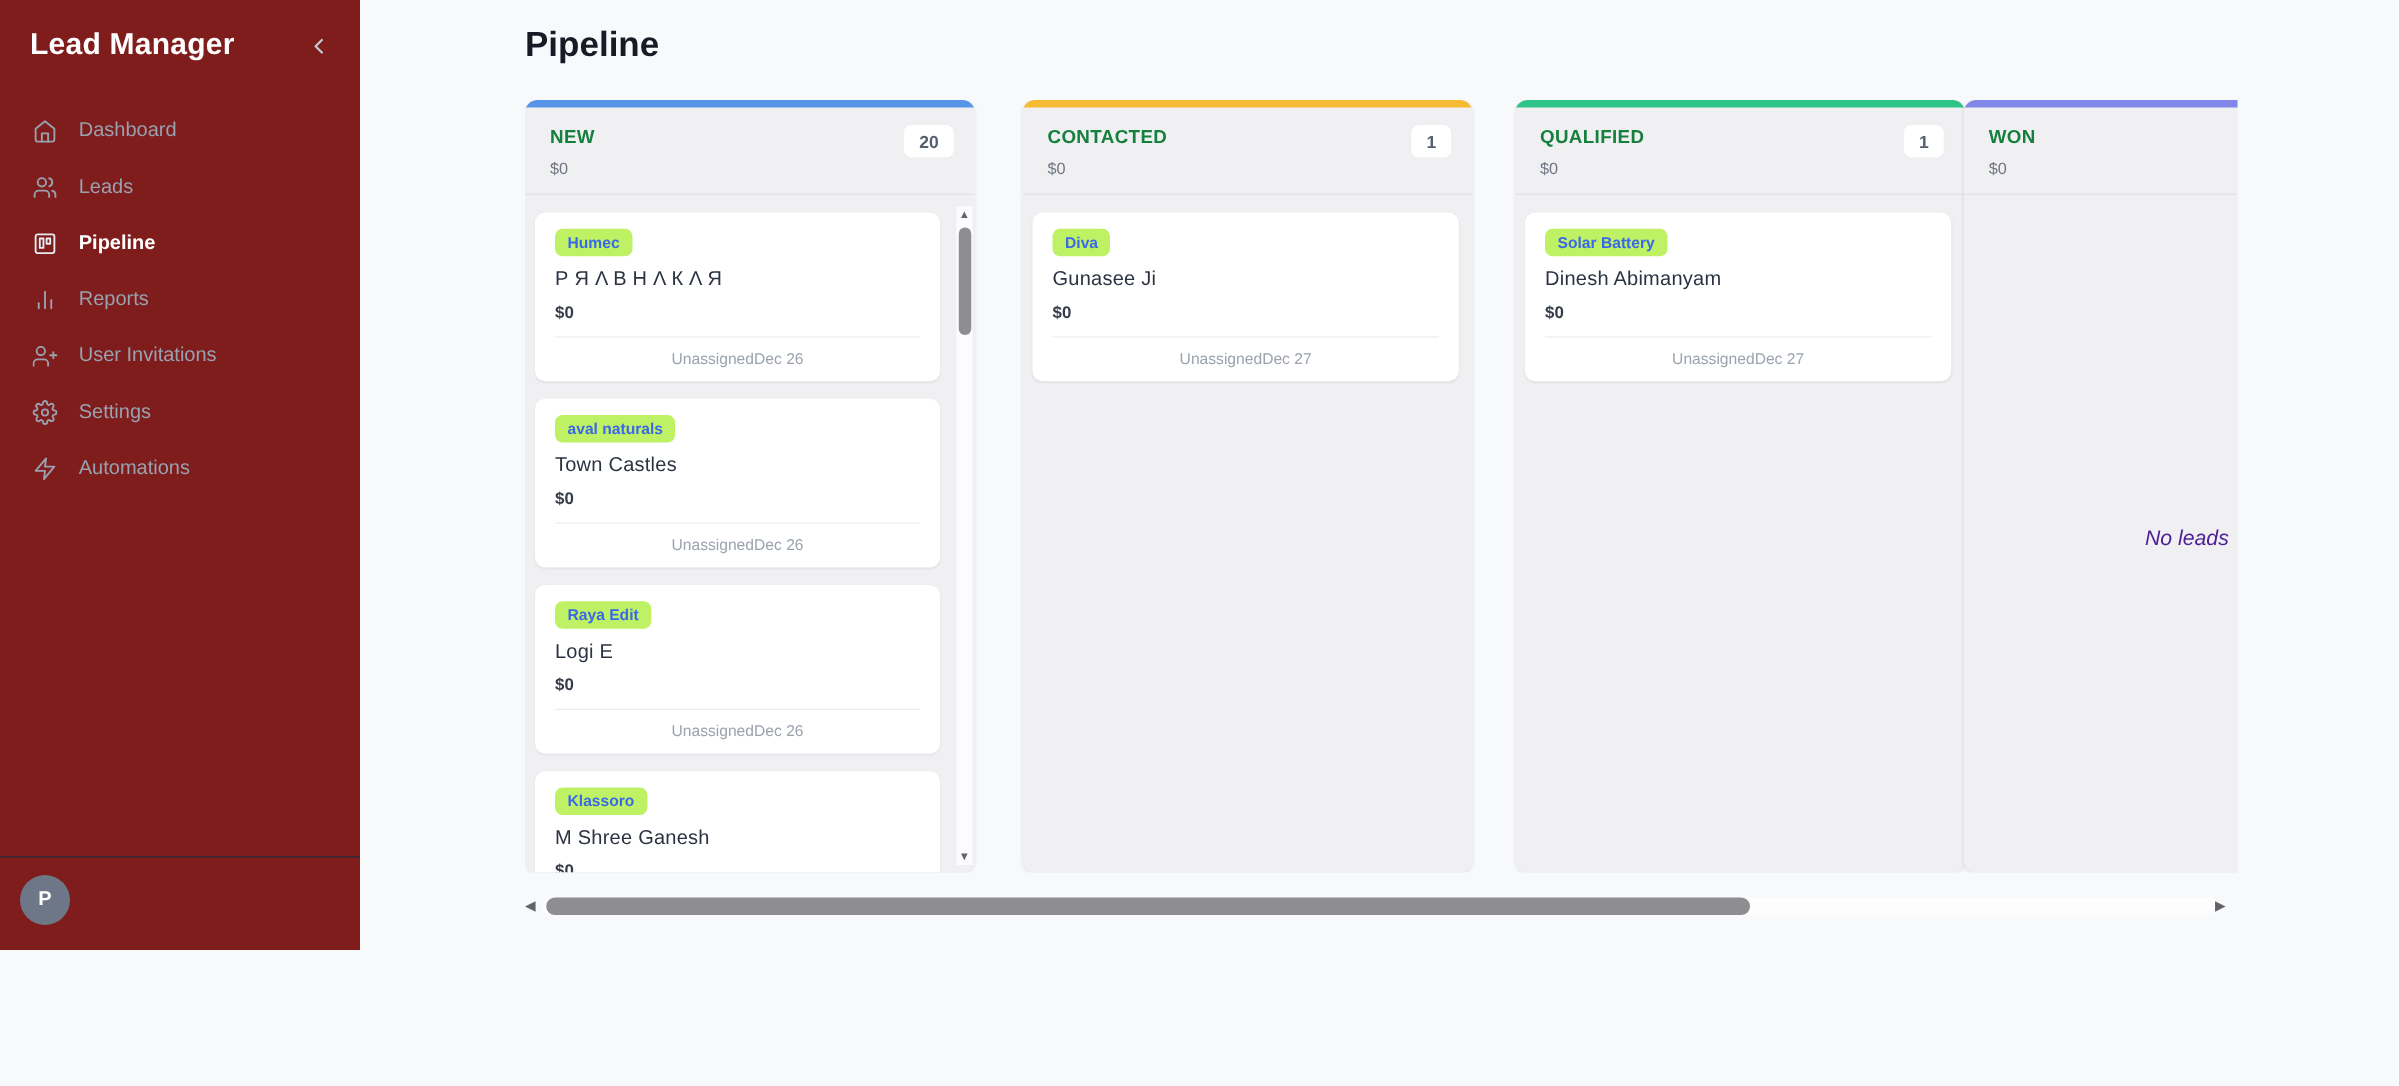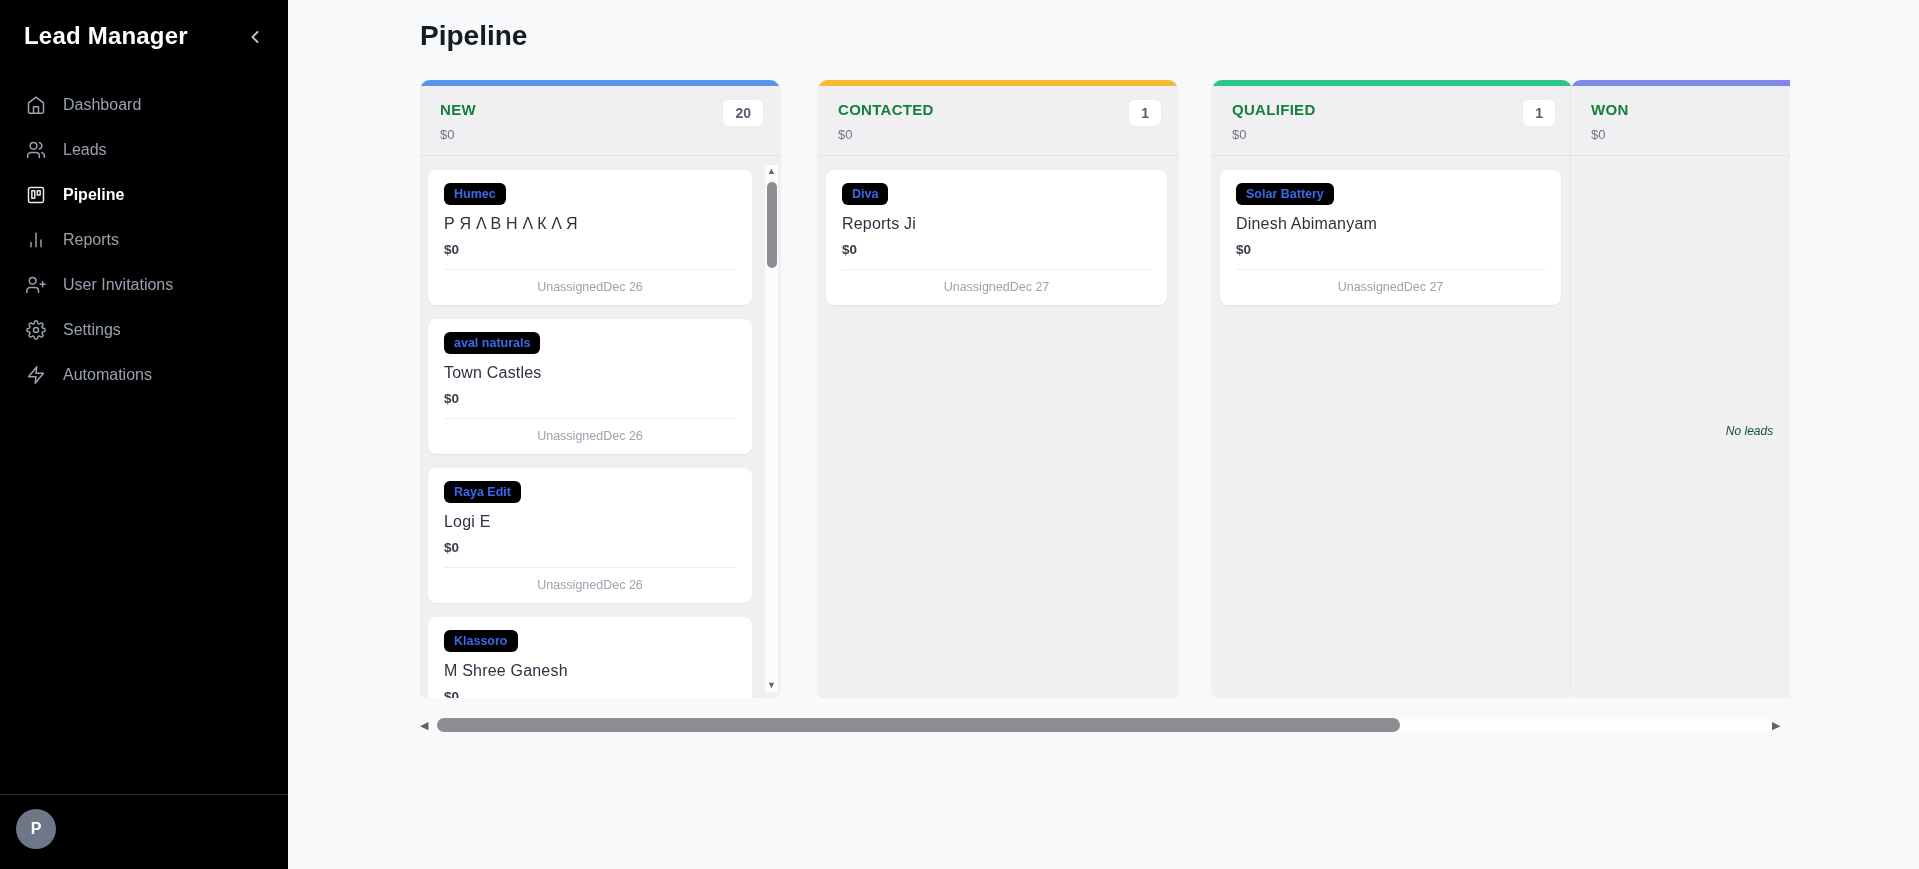--- a/index.html
+++ b/index.html
@@ -1,22 +1,22 @@
 <!DOCTYPE html>
 <html><head>
 <meta charset="utf-8">
 <style>
   * { margin:0; padding:0; box-sizing:border-box; }
   html,body { width:1919px; height:869px; overflow:hidden; }
   body { font-family:"Liberation Sans", sans-serif; background:#f8f9fb; position:relative; }
 
   
   .sidebar {
-    position:absolute; left:0; top:0; width:288px; height:869px;
-    background:#000000; color:#99a1af;
+    position:absolute; left:0; top:0; width:288px; height:760px;
+    background:#7f1d1d; color:#99a1af;
   }
   .side-header { position:relative; padding:22px 24px 10px 24px; }
   .side-title { color:#ffffff; font-size:24px; font-weight:700; letter-spacing:.2px; }
   .collapse-btn {
     position:absolute; right:20px; top:24px; width:26px; height:26px;
     display:flex; align-items:center; justify-content:center; cursor:pointer; color:#c3c9d4;
   }
   .nav { margin-top:22px; }
   .nav-item {
     display:flex; align-items:center; height:45px; padding-left:26px;
@@ -56,29 +56,29 @@
   .column-title { font-size:15px; font-weight:700; color:#15803d; letter-spacing:.3px; }
   .count-badge {
     position:absolute; right:16px; top:13px; background:#ffffff; border:1px solid #eceef1;
     border-radius:7px; padding:5px 12px; font-size:14px; font-weight:600; color:#555f6e;
   }
   .column-total { font-size:13px; color:#6f7683; margin-top:9px; }
 
   .cards-area { position:relative; padding:14px 11px 0 8px; height:536px; }
   .cards-area.with-scrollbar { padding-right:28px; }
   .cards-area.empty { display:flex; align-items:center; justify-content:center; }
-  .no-leads { font-size:12px; font-style:italic; color:#14532d; display:none; }
+  .no-leads { font-size:17px; font-style:italic; color:#4c1d95; display:none; }
   .cards-area.empty .no-leads { display:block; }
 
   .card {
     background:#ffffff; border-radius:8px; padding:13px 16px 11px 16px;
     box-shadow:0 1px 2px rgba(16,24,40,.07); margin-bottom:14px; cursor:pointer;
   }
   .card-tag {
-    display:inline-block; background:#000000; color:#3b68e8;
+    display:inline-block; background:#bef264; color:#3b68e8;
     font-size:12.5px; font-weight:700; padding:4px 10px; border-radius:6px;
   }
   .card-title { font-size:16px; color:#2b3342; margin-top:10px; letter-spacing:.2px; }
   .card-amount { font-size:13.5px; font-weight:700; color:#353c49; margin-top:9px; }
   .card-divider { border-top:1px solid #ededf0; margin-top:12px; }
   .card-footer { display:flex; justify-content:center; padding-top:10px; font-size:12.5px; color:#9ba3ae; }
 
   
   .v-scrollbar {
     position:absolute; right:2px; top:85px; width:13px; height:527px;
@@ -247,21 +247,21 @@
     <div class="column-accent" style="background: rgb(246, 187, 53);"></div>
     <div class="column-header">
       <div class="column-title">CONTACTED</div>
       <div class="count-badge">1</div>
       <div class="column-total">$0</div>
     </div>
     <div class="cards-area">
 
     <div class="card">
     <span class="card-tag">Diva</span>
-    <div class="card-title">Reports Ji</div>
+    <div class="card-title">Gunasee Ji</div>
     <div class="card-amount">$0</div>
     <div class="card-divider"></div>
     <div class="card-footer">
       <span>Unassigned</span>
       <span>Dec 27</span>
     </div>
   </div>
       </div>
 
   </section>

